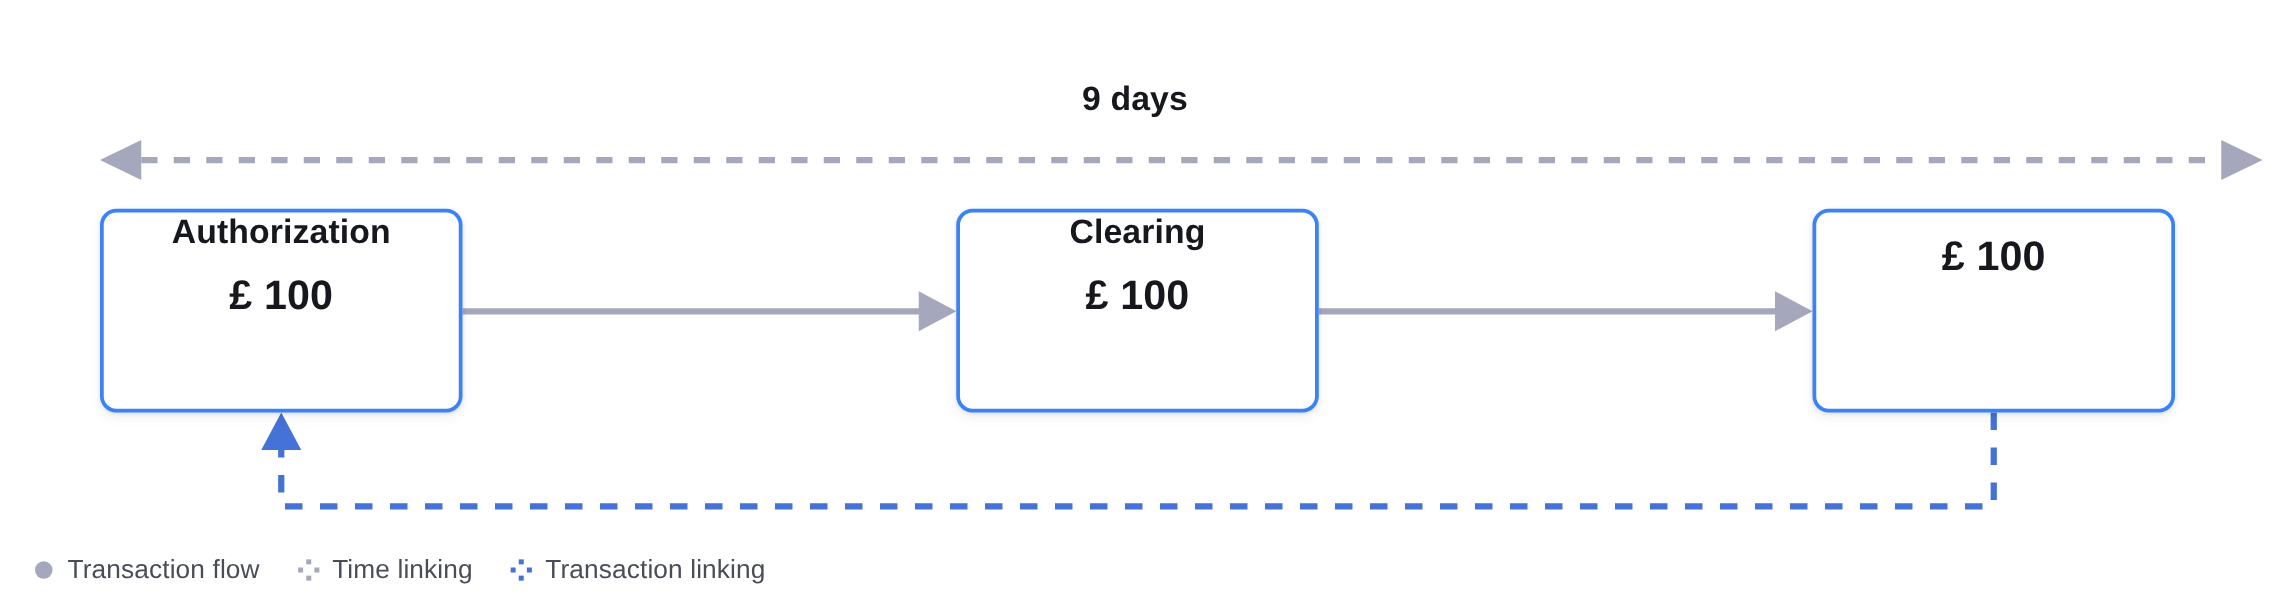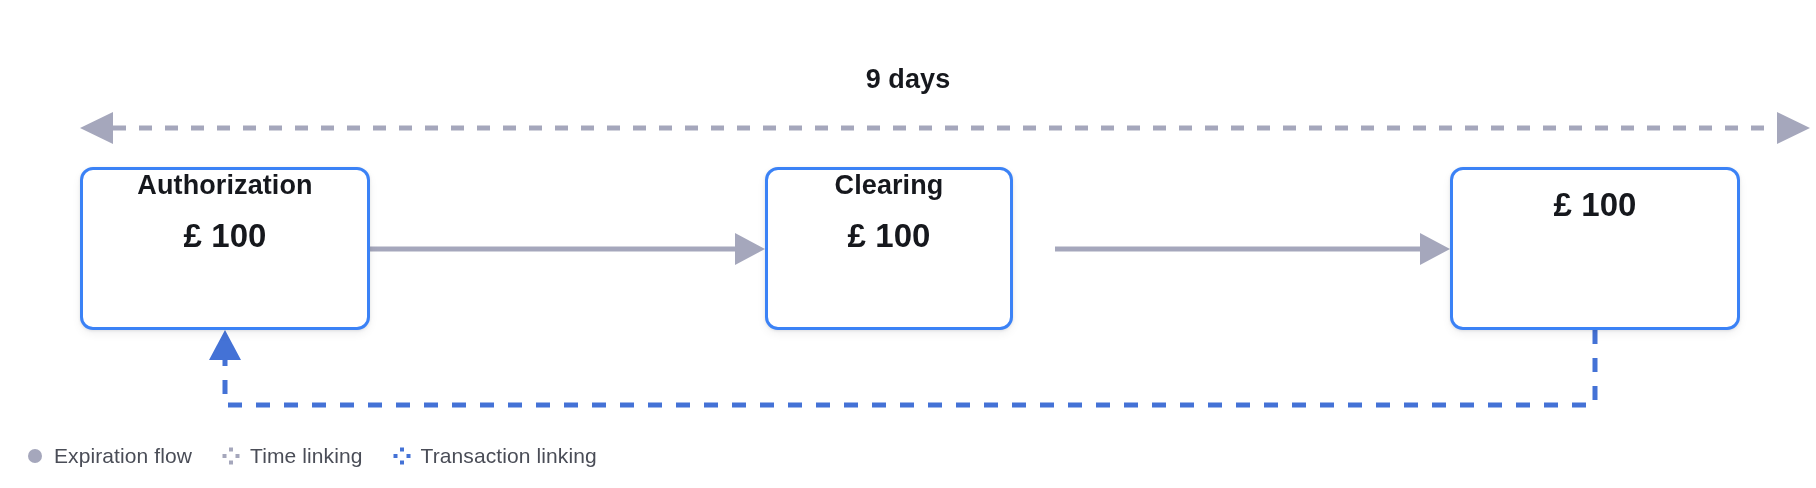--- a/index.html
+++ b/index.html
@@ -64,21 +64,21 @@
   .stage-amount {
     font-size: 33px;
     font-weight: bold;
     color: #16181d;
     margin-top: 16px;
     line-height: 1.15;
     letter-spacing: 0.1px;
   }
 
   #stage-authorization { left: 80px;   top: 167px; width: 290px; height: 163px; }
-  #stage-clearing      { left: 765px;  top: 167px; width: 248px; height: 163px; }
+  #stage-clearing      { left: 765px;  top: 167px; width: 290px; height: 163px; }
   #stage-expiration    { left: 1450px; top: 167px; width: 290px; height: 163px; }
 
   
   #legend {
     position: absolute;
     left: 26px;
     top: 444px;
     display: flex;
     align-items: center;
     gap: 0px;
@@ -149,21 +149,21 @@
   <div class="stage-box" id="stage-expiration">
     <div class="stage-amount">£ 100</div>
   </div>
 
   <div id="legend">
 
     <div class="legend-item">
       <svg class="legend-swatch" viewBox="0 0 18 18" xmlns="http://www.w3.org/2000/svg">
         <circle cx="9" cy="9" r="7" fill="#a5a7bc"></circle>
       </svg>
-      <span class="legend-label">Expiration flow</span>
+      <span class="legend-label">Transaction flow</span>
     </div>
 
     <div class="legend-item">
       <svg class="legend-swatch" viewBox="0 0 18 18" xmlns="http://www.w3.org/2000/svg">
         <rect x="7" y="0.5" width="4" height="4" fill="#a5a7bc"></rect>
         <rect x="13.5" y="7" width="4" height="4" fill="#a5a7bc"></rect>
         <rect x="7" y="13.5" width="4" height="4" fill="#a5a7bc"></rect>
         <rect x="0.5" y="7" width="4" height="4" fill="#a5a7bc"></rect>
       </svg>
       <span class="legend-label">Time linking</span>

